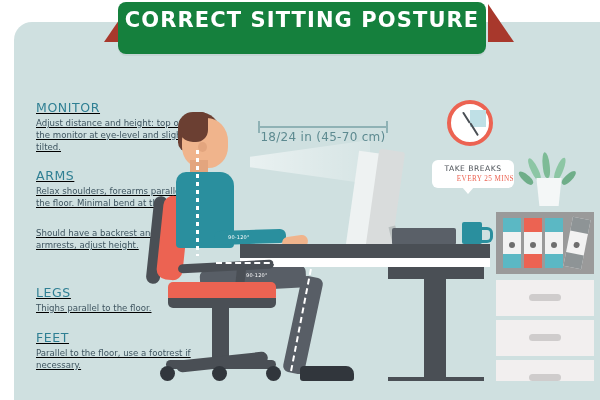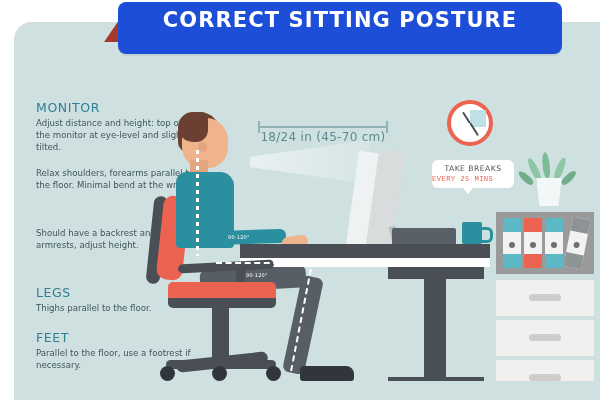--- a/index.html
+++ b/index.html
@@ -2,39 +2,39 @@
 <html><head>
 <meta charset="utf-8">
 <style>
   html,body{margin:0;padding:0;}
   body{width:600px;height:400px;background:#ffffff;font-family:"Liberation Sans",sans-serif;overflow:hidden;}
   #stage{position:relative;width:600px;height:400px;background:#ffffff;}
   .panel{position:absolute;left:14px;top:22px;width:586px;height:378px;background:#cfe0e0;border-top-left-radius:18px;}
   .ribbon-tail-l{position:absolute;left:108px;top:6px;width:0;height:0;border-left:14px solid transparent;border-right:14px solid #a8382c;border-top:0 solid transparent;border-bottom:34px solid #a8382c;transform:skewX(0deg);}
   .ribbon-tail-l{clip-path:polygon(0 100%,100% 0,100% 100%);background:#a8382c;border:0;width:26px;height:38px;left:104px;top:4px;}
   .ribbon-tail-r{position:absolute;right:86px;top:4px;width:26px;height:38px;background:#a8382c;clip-path:polygon(0 0,100% 100%,0 100%);}
-  .ribbon{position:absolute;left:118px;top:2px;width:444px;height:52px;background:#1d4ed8;border-radius:8px;box-shadow:0 2px 0 rgba(0,0,0,.05);}
+  .ribbon{position:absolute;left:118px;top:2px;width:368px;height:52px;background:#15803d;border-radius:8px;box-shadow:0 2px 0 rgba(0,0,0,.05);}
   .ribbon-title{position:absolute;left:0;right:0;top:6px;text-align:center;color:#ffffff;font-size:21px;font-weight:bold;letter-spacing:1.1px;font-family:"DejaVu Sans",sans-serif;}
   .ribbon-sub{position:absolute;left:0;right:0;top:33px;text-align:center;color:#ffe9e4;font-size:8.5px;letter-spacing:1.1px;font-family:"DejaVu Sans",sans-serif;}
-  .tip{position:absolute;left:36px;width:160px;}
+  .tip{position:absolute;left:36px;width:160px;text-decoration:underline;}
   .tip-h{color:#2f7f93;font-size:12.5px;letter-spacing:.6px;margin-bottom:3px;font-family:"DejaVu Sans",sans-serif;}
   .tip-b{color:#3f5560;font-size:8.6px;line-height:1.38;font-family:"DejaVu Sans",sans-serif;}
   .measure{position:absolute;left:258px;top:126px;width:130px;height:2px;background:#8fb2b5;}
   .measure:before,.measure:after{content:"";position:absolute;top:-5px;width:2px;height:12px;background:#8fb2b5;}
   .measure:before{left:0;} .measure:after{right:0;}
   .measure-label{position:absolute;left:258px;top:112px;width:130px;text-align:center;color:#5d8a90;font-size:12px;letter-spacing:.3px;font-family:"DejaVu Sans",sans-serif;margin-top:18px;}
   .clock{position:absolute;left:447px;top:100px;width:46px;height:46px;border-radius:50%;background:#ffffff;border:4px solid #ec6352;box-sizing:border-box;}
   .clock-pie{position:absolute;left:50%;top:6px;width:16px;height:17px;background:#bfe0e6;}
   .hand{position:absolute;background:#4a4f55;border-radius:1px;transform-origin:bottom center;}
   .hand-h{left:50%;bottom:50%;width:2.4px;height:13px;transform:translateX(-50%) rotate(-32deg);}
   .hand-m{left:50%;bottom:50%;width:2.4px;height:15px;transform:translateX(-50%) rotate(148deg);}
   .badge{position:absolute;left:432px;top:160px;width:82px;height:28px;background:#ffffff;border-radius:6px;}
   .badge:after{content:"";position:absolute;left:30px;bottom:-6px;width:0;height:0;border-left:6px solid transparent;border-right:6px solid transparent;border-top:7px solid #ffffff;}
   .badge-t1{position:absolute;left:0;right:0;top:4px;text-align:center;color:#4a4f55;font-size:7.6px;letter-spacing:.5px;font-family:"DejaVu Sans",sans-serif;}
-  .badge-t2{position:absolute;left:0;right:0;top:15px;text-align:left;color:#ec6352;font-size:7.2px;letter-spacing:.4px;font-family:Liberation Mono, monospace;}
+  .badge-t2{position:absolute;left:0;right:0;top:15px;text-align:right;color:#ec6352;font-size:7.2px;letter-spacing:.4px;font-family:Liberation Serif, serif;}
   .plant-pot{position:absolute;left:534px;top:178px;width:30px;height:28px;background:#f4f7f7;clip-path:polygon(8% 0,92% 0,82% 100%,18% 100%);}
   .leaf{position:absolute;background:#8cc6a4;border-radius:50% 50% 40% 40%;transform-origin:bottom center;}
   .shelf{position:absolute;left:496px;top:212px;width:98px;height:62px;background:#9a9a9a;}
   .binder{position:absolute;top:6px;width:18px;height:50px;background:#f2f2f2;}
   .binder i{position:absolute;left:0;right:0;height:14px;display:block;}
   .binder .top{top:0;} .binder .bot{bottom:0;}
   .binder b{position:absolute;left:50%;top:24px;width:6px;height:6px;margin-left:-3px;border-radius:50%;background:#6e6e6e;}
   .drawer{position:absolute;left:496px;width:98px;height:36px;background:#f2efef;}
   .handle{position:absolute;left:50%;top:14px;margin-left:-16px;width:32px;height:7px;border-radius:4px;background:#cfcccc;}
   .desk-top{position:absolute;left:240px;top:258px;width:250px;height:9px;background:#ffffff;}
@@ -87,20 +87,21 @@
   <div class="ribbon-tail-r"></div>
   <div class="ribbon">
     <div class="ribbon-title">CORRECT SITTING POSTURE</div>
   </div>
 
   <div class="tip" style="top:100px">
     <div class="tip-h">MONITOR</div>
     <div class="tip-b">Adjust distance and height: top of the monitor at eye-level and slightly tilted.</div>
   </div>
   <div class="tip" style="top:168px">
+    <div class="tip-h">ARMS</div>
     <div class="tip-b">Relax shoulders, forearms parallel to the floor. Minimal bend at the wrist.</div>
   </div>
   <div class="tip" style="top:228px">
     <div class="tip-b">Should have a backrest and armrests, adjust height.</div>
   </div>
   <div class="tip" style="top:285px">
     <div class="tip-h">LEGS</div>
     <div class="tip-b">Thighs parallel to the floor.</div>
   </div>
   <div class="tip" style="top:330px">

